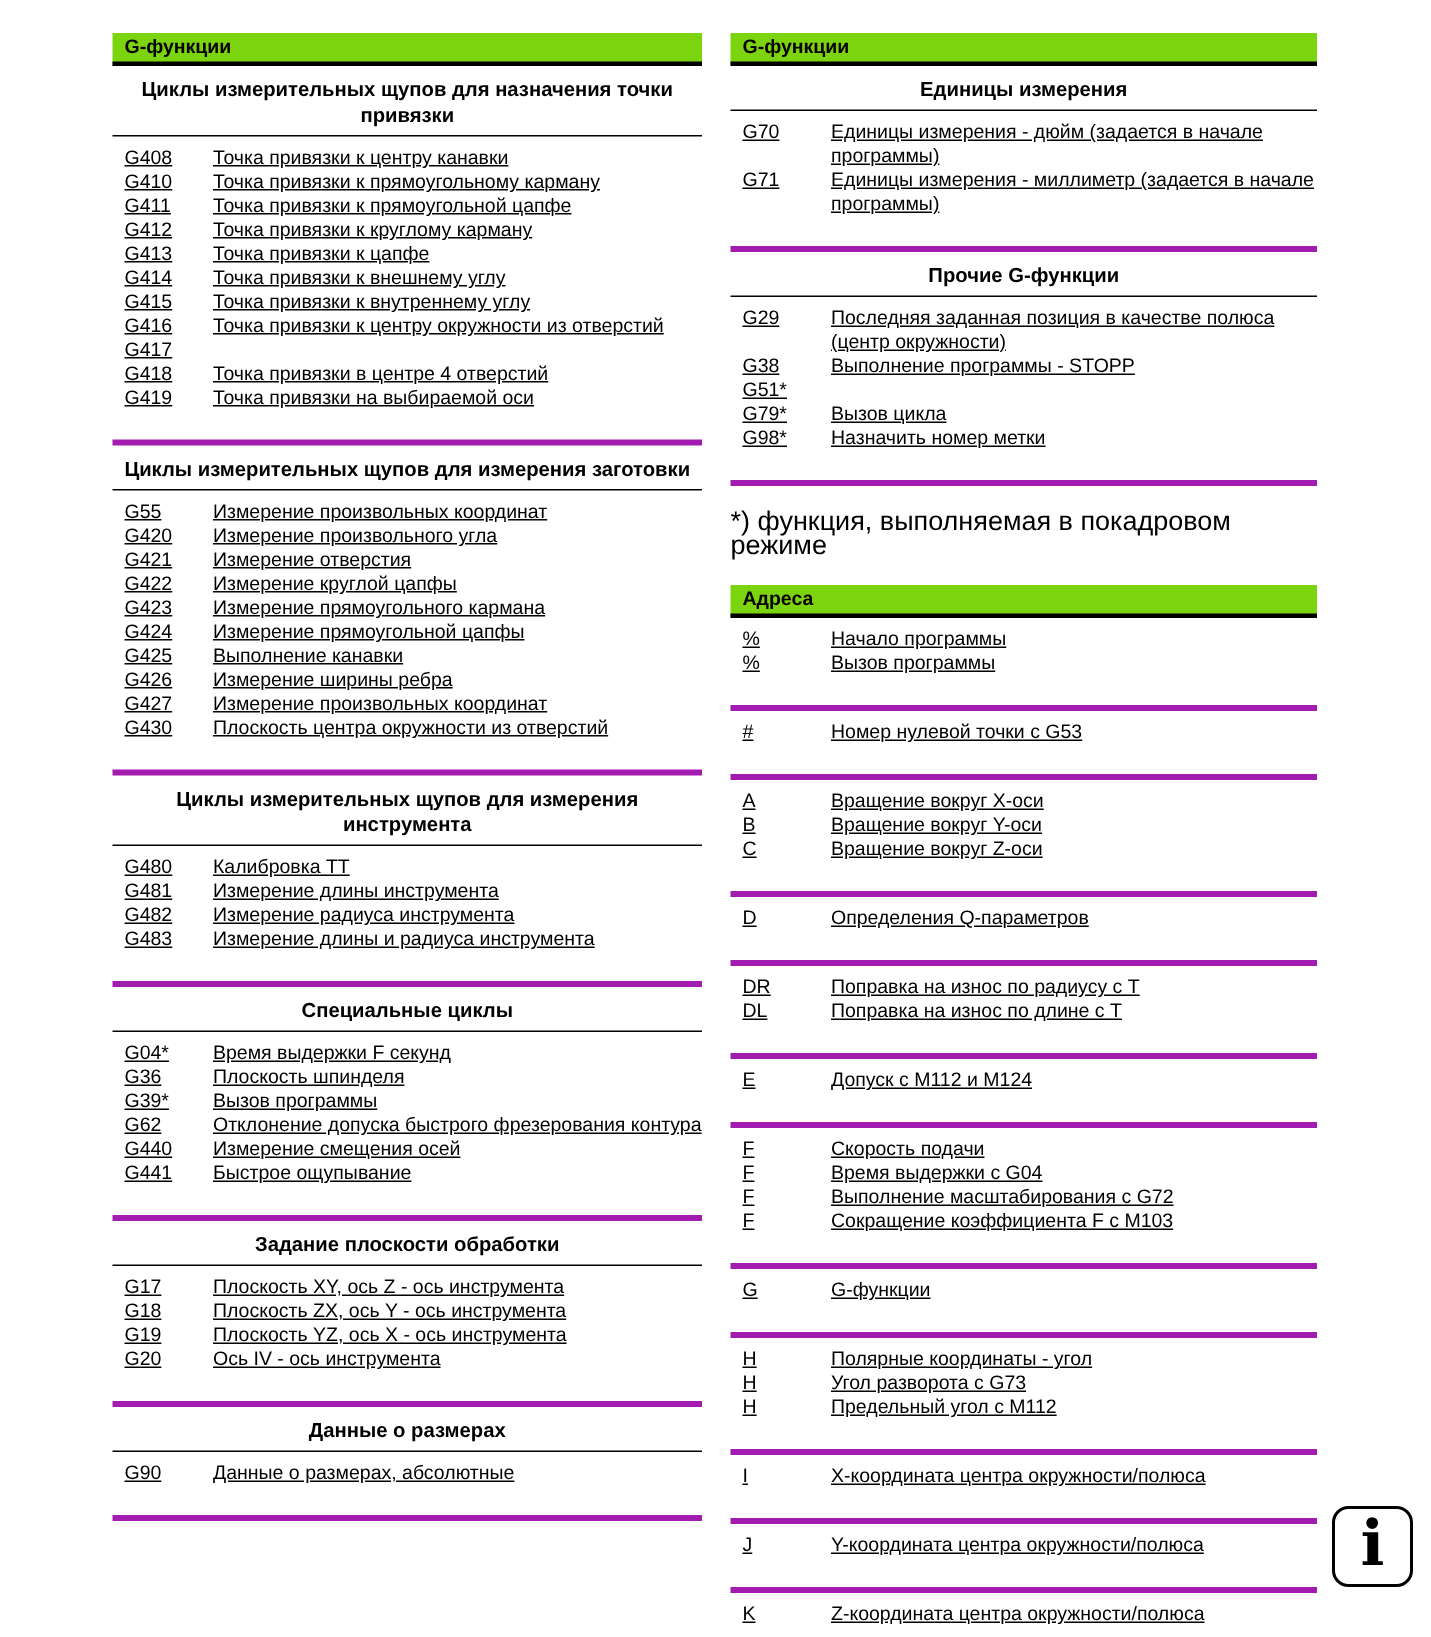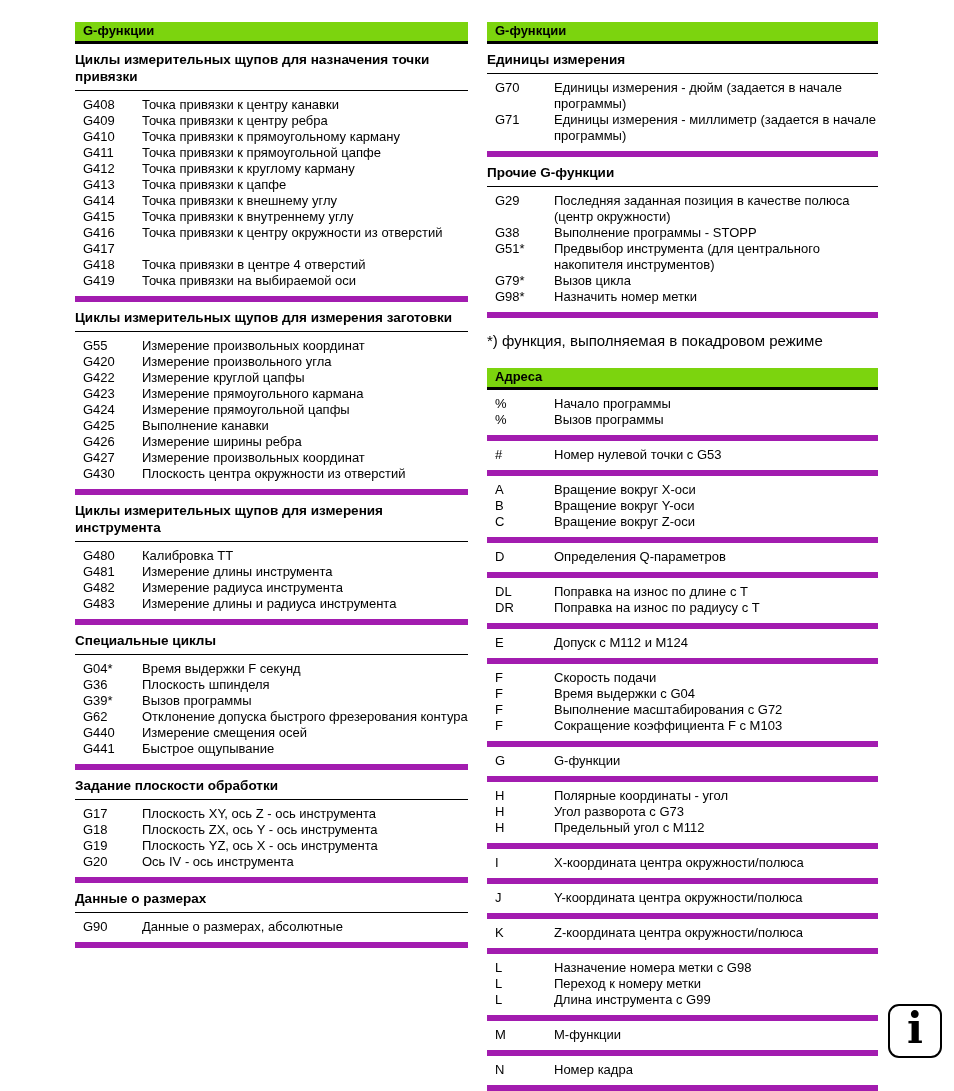--- a/index.html
+++ b/index.html
@@ -26,36 +26,38 @@
     line-height: 16px;
     padding: 1px 8px 2px 8px;
     box-sizing: border-box;
   }
   .group-heading {
     font-weight: bold;
     font-size: 13.5px;
     line-height: 17px;
     padding: 7px 0 5px 0;
     border-bottom: 1px solid #000;
+    text-align: center;
   }
   .rows {
-    padding: 6px 0 7px 0;
-    border-bottom: 6px solid #a21caf;
+    padding: 6px 0 20px 0;
+    border-bottom: 4px solid #a21caf;
+    text-decoration: underline;
   }
   .row { display: flex; font-size: 13px; line-height: 16px; }
   .row .code {
     flex: none; width: 67px;
     padding-left: 8px;
     box-sizing: border-box;
     white-space: nowrap;
   }
   .row .desc { flex: 1; }
 
   .note {
-    font-size: 15px;
+    font-size: 18px;
     line-height: 16px;
     padding: 15px 0 19px 0;
   }
 
   .info-icon {
     position: absolute;
     left: 888px; top: 1004px;
     width: 54px; height: 54px;
     box-sizing: border-box;
     border: 2px solid #000;
@@ -79,24 +81,20 @@
 <div class="page">
   <div class="col col-left">
       <div class="banner">G-функции</div>
       <div class="group-heading">Циклы измерительных щупов для назначения точки привязки</div>
       <div class="rows">
         <div class="row">
           <span class="code">G408</span>
           <span class="desc">Точка привязки к центру канавки</span>
         </div>
         <div class="row">
-          <span class="code">G409</span>
-          <span class="desc">Точка привязки к центру ребра</span>
-        </div>
-        <div class="row">
           <span class="code">G410</span>
           <span class="desc">Точка привязки к прямоугольному карману</span>
         </div>
         <div class="row">
           <span class="code">G411</span>
           <span class="desc">Точка привязки к прямоугольной цапфе</span>
         </div>
         <div class="row">
           <span class="code">G412</span>
           <span class="desc">Точка привязки к круглому карману</span>
@@ -131,20 +129,24 @@
       </div>
       <div class="group-heading">Циклы измерительных щупов для измерения заготовки</div>
       <div class="rows">
         <div class="row">
           <span class="code">G55</span>
           <span class="desc">Измерение произвольных координат</span>
         </div>
         <div class="row">
           <span class="code">G420</span>
           <span class="desc">Измерение произвольного угла</span>
+        </div>
+        <div class="row">
+          <span class="code">G421</span>
+          <span class="desc">Измерение отверстия</span>
         </div>
         <div class="row">
           <span class="code">G422</span>
           <span class="desc">Измерение круглой цапфы</span>
         </div>
         <div class="row">
           <span class="code">G423</span>
           <span class="desc">Измерение прямоугольного кармана</span>
         </div>
         <div class="row">
@@ -259,21 +261,20 @@
         <div class="row">
           <span class="code">G29</span>
           <span class="desc">Последняя заданная позиция в качестве полюса (центр окружности)</span>
         </div>
         <div class="row">
           <span class="code">G38</span>
           <span class="desc">Выполнение программы - STOPP</span>
         </div>
         <div class="row">
           <span class="code">G51*</span>
-          <span class="desc">Предвыбор инструмента (для центрального накопителя инструментов)</span>
         </div>
         <div class="row">
           <span class="code">G79*</span>
           <span class="desc">Вызов цикла</span>
         </div>
         <div class="row">
           <span class="code">G98*</span>
           <span class="desc">Назначить номер метки</span>
         </div>
       </div>
@@ -310,26 +311,26 @@
         </div>
       </div>
       <div class="rows">
         <div class="row">
           <span class="code">D</span>
           <span class="desc">Определения Q-параметров</span>
         </div>
       </div>
       <div class="rows">
         <div class="row">
+          <span class="code">DR</span>
+          <span class="desc">Поправка на износ по радиусу с T</span>
+        </div>
+        <div class="row">
           <span class="code">DL</span>
           <span class="desc">Поправка на износ по длине с T</span>
-        </div>
-        <div class="row">
-          <span class="code">DR</span>
-          <span class="desc">Поправка на износ по радиусу с T</span>
         </div>
       </div>
       <div class="rows">
         <div class="row">
           <span class="code">E</span>
           <span class="desc">Допуск с M112 и M124</span>
         </div>
       </div>
       <div class="rows">
         <div class="row">

